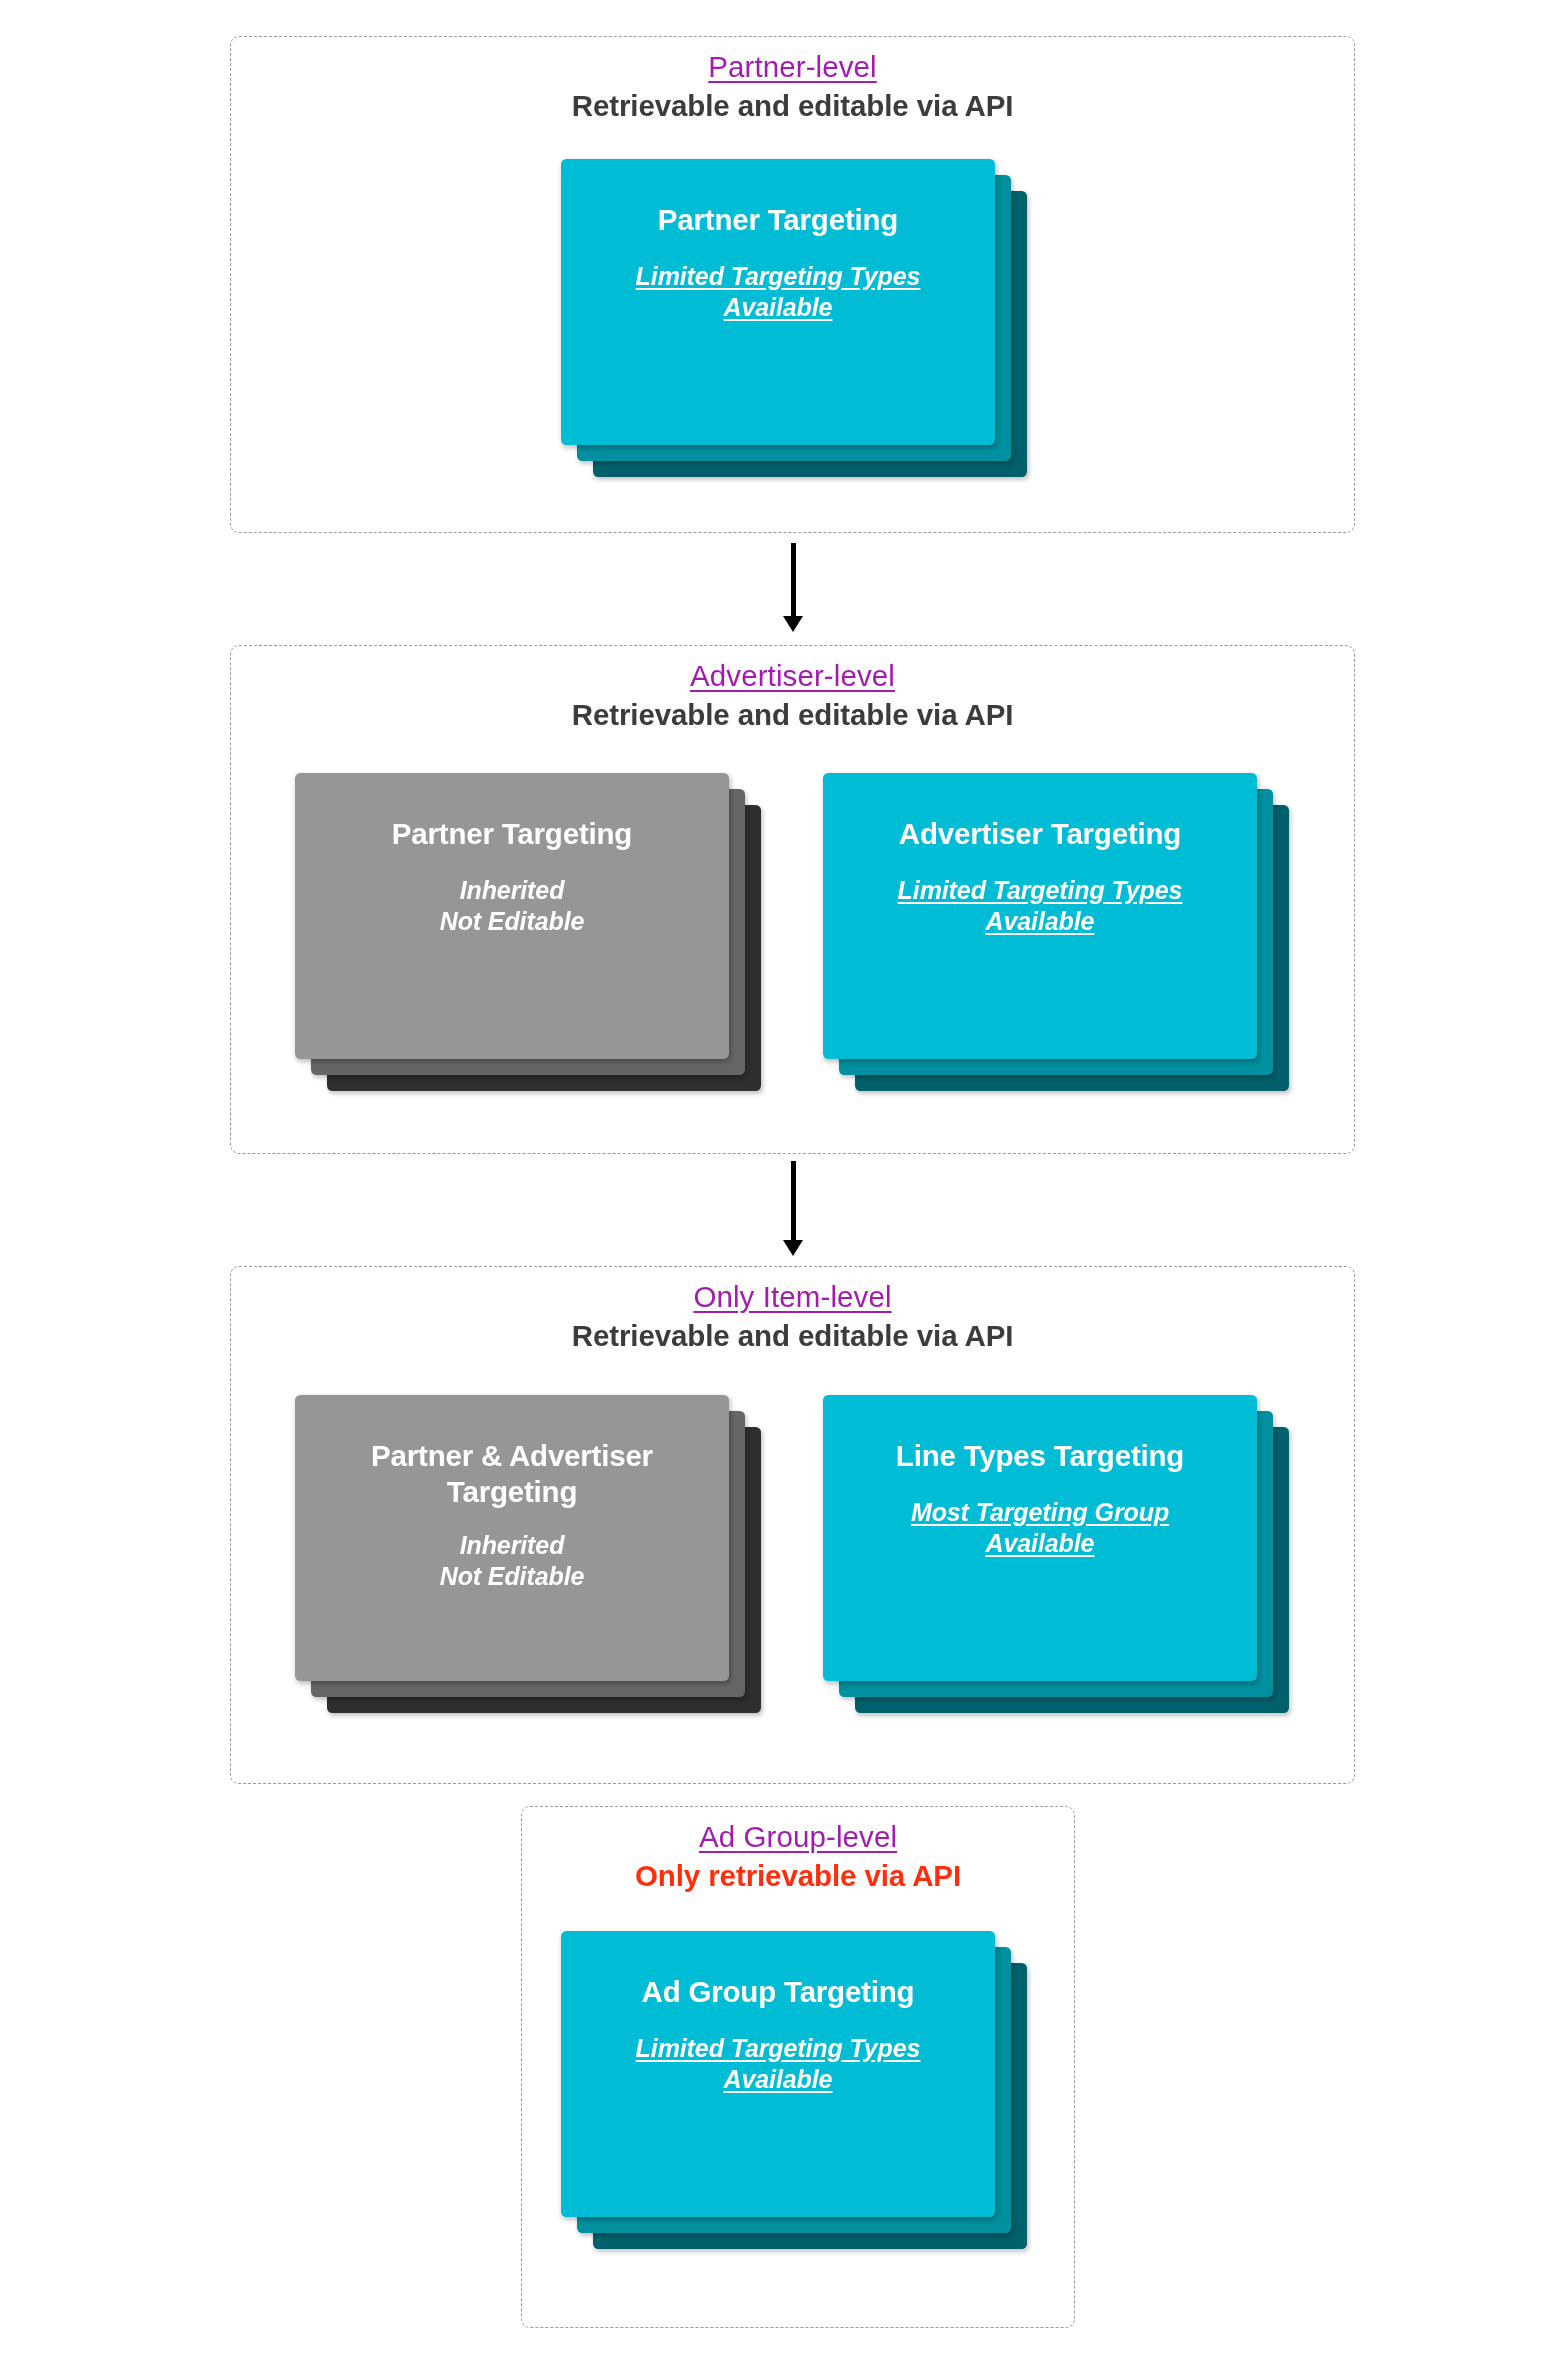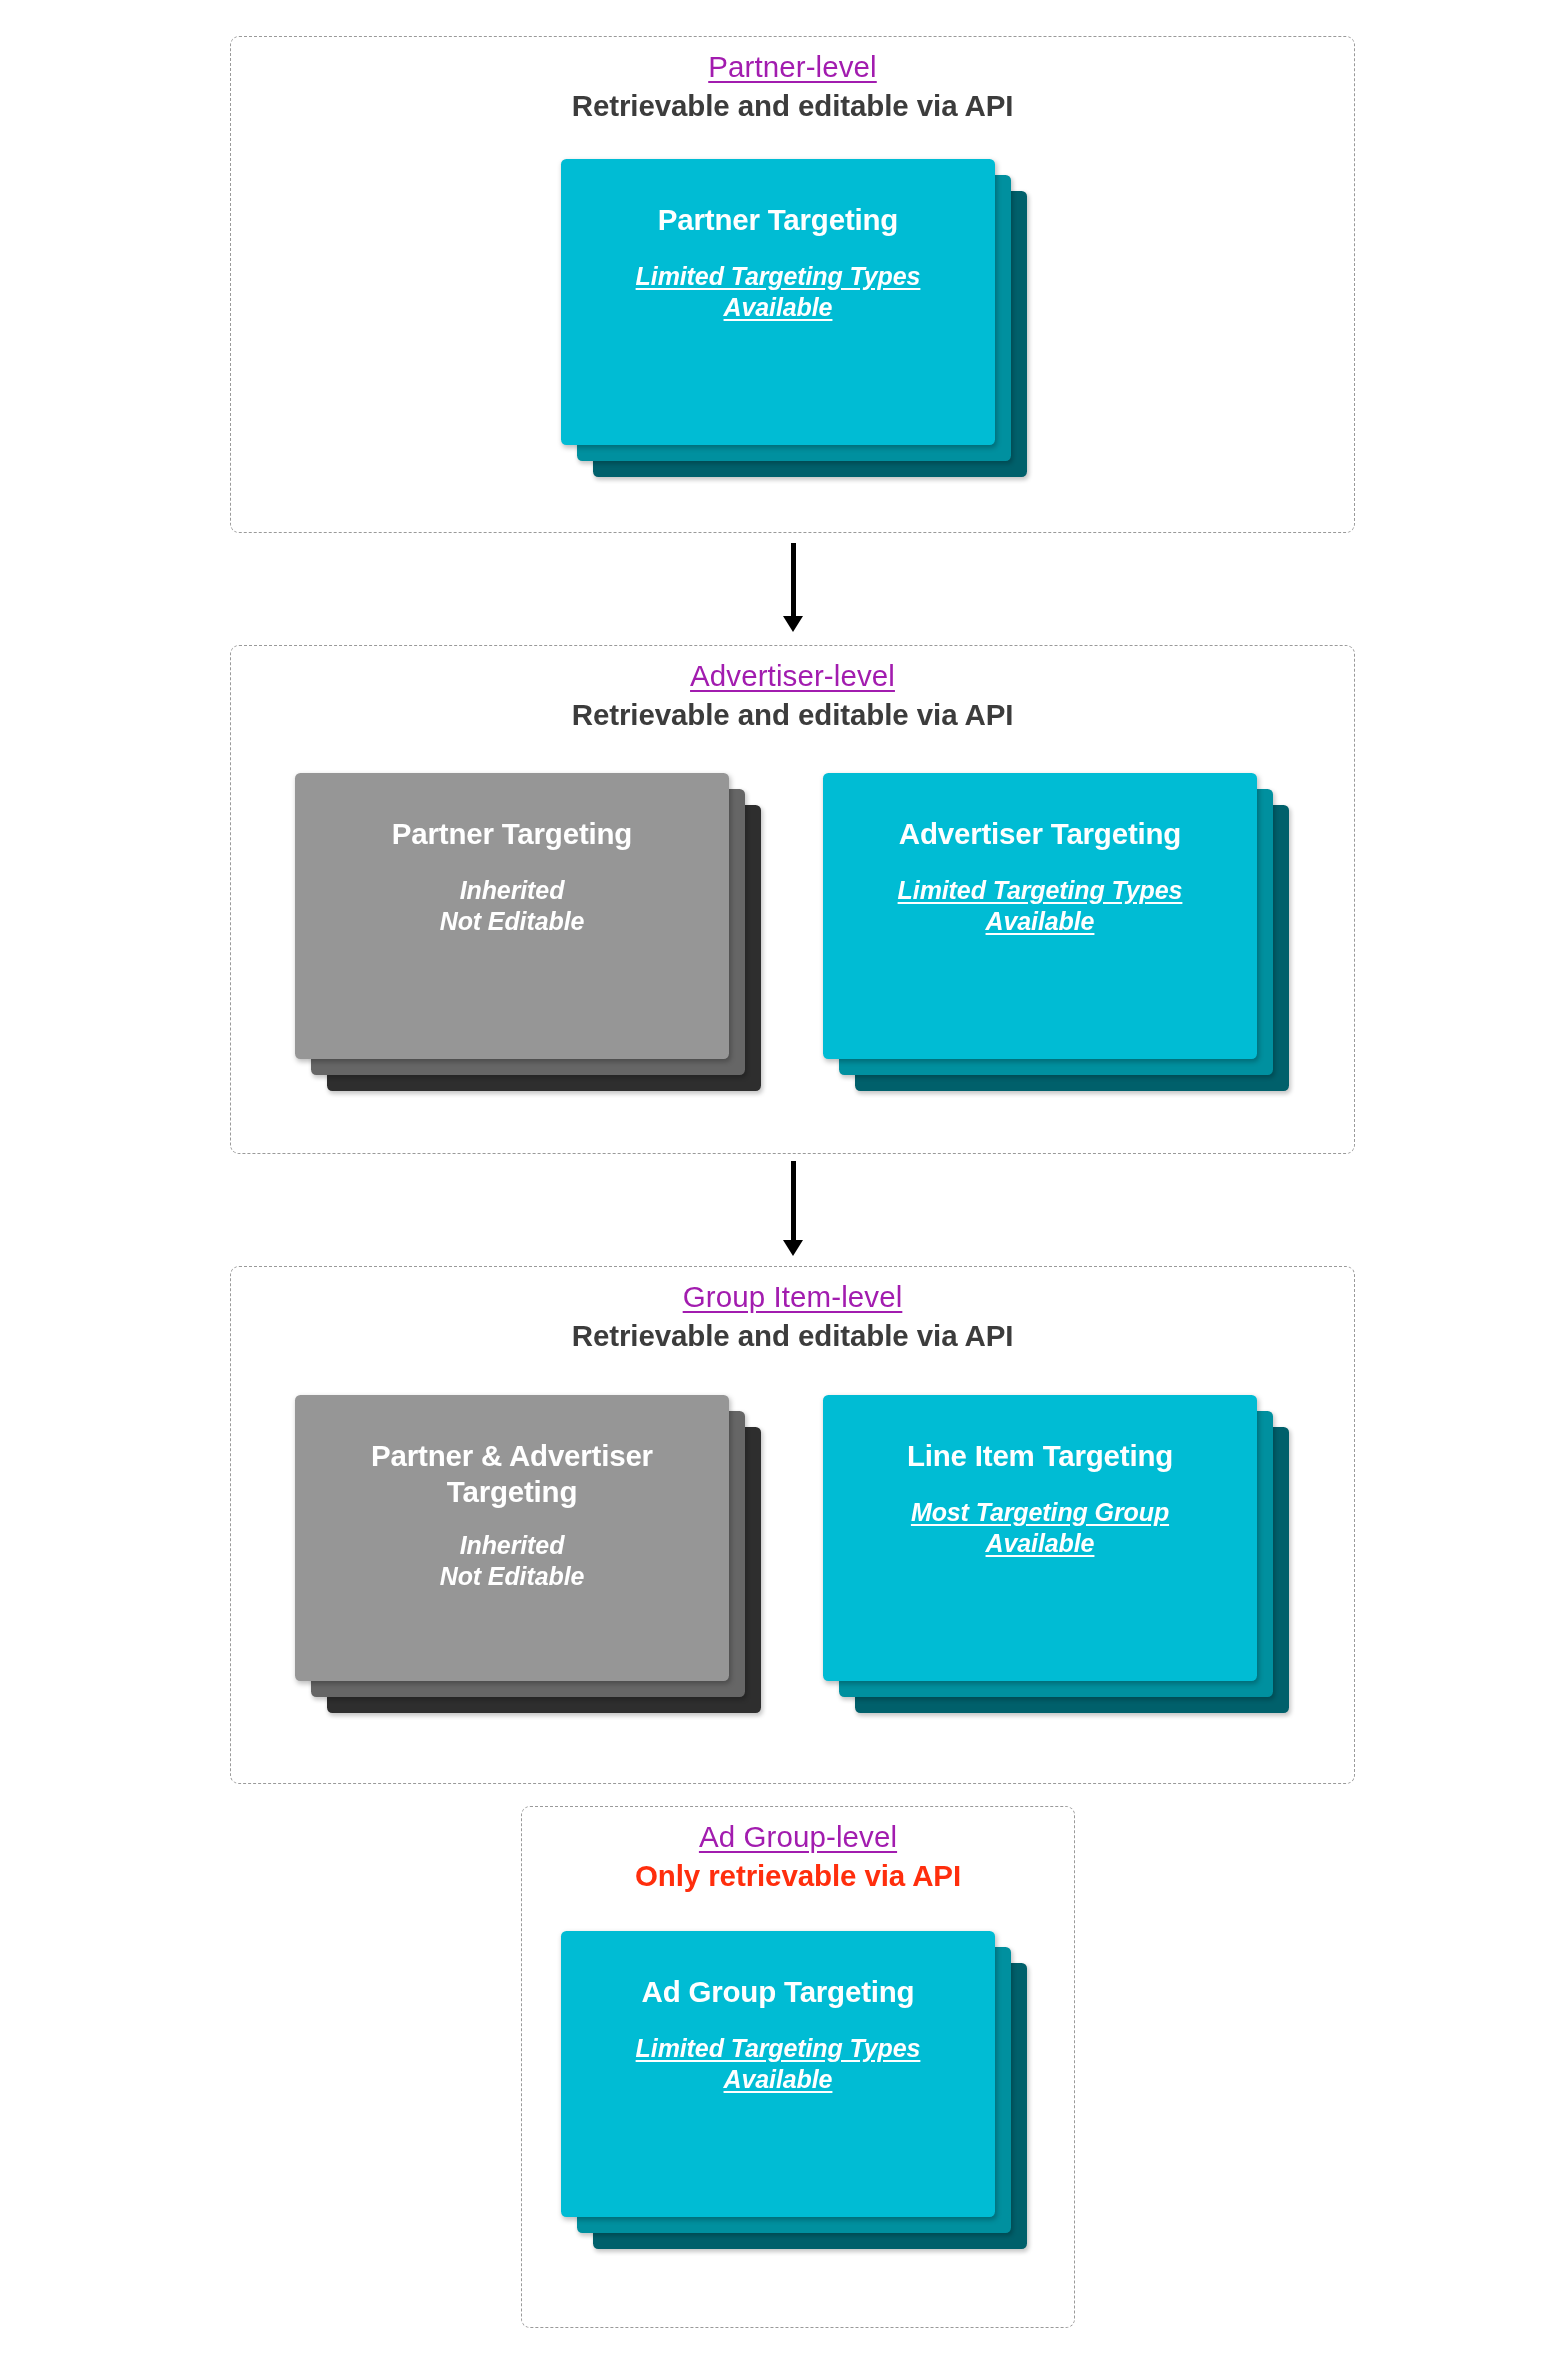--- a/index.html
+++ b/index.html
@@ -207,40 +207,40 @@
     </div>
   </div>
 
   <div class="arrow" style="left:783px; top:1161px; height:96px;">
     <div class="shaft" style="height:80px;"></div>
     <div class="head" style="top:79px;"></div>
   </div>
 
   <div class="level-box" style="left:230px; top:1266px; width:1125px; height:518px;">
     <div class="level-heading" style="top:12.5px;">
-      <span class="level-name">Group Item-level</span>
+      <span class="level-name">Only Item-level</span>
       <span class="level-api">Retrievable and editable via API</span>
     </div>
   </div>
 
   <div class="card-stack grey" style="left:295px; top:1395px;">
     <div class="card-layer layer-back"></div>
     <div class="card-layer layer-mid"></div>
     <div class="card-layer layer-front">
       <div class="card-title two-line">Partner &amp; Advertiser Targeting</div>
       <div class="card-sub" style="white-space:pre-line;">Inherited
 Not Editable</div>
     </div>
   </div>
 
   <div class="card-stack cyan" style="left:823px; top:1395px;">
     <div class="card-layer layer-back"></div>
     <div class="card-layer layer-mid"></div>
     <div class="card-layer layer-front">
-      <div class="card-title">Line Item Targeting</div>
+      <div class="card-title">Line Types Targeting</div>
       <div class="card-sub underlined">Most Targeting Group Available</div>
     </div>
   </div>
 
   <div class="level-box" style="left:521px; top:1806px; width:554px; height:522px;">
     <div class="level-heading" style="top:12.5px;">
       <span class="level-name">Ad Group-level</span>
       <span class="level-api red">Only retrievable via API</span>
     </div>
   </div>

